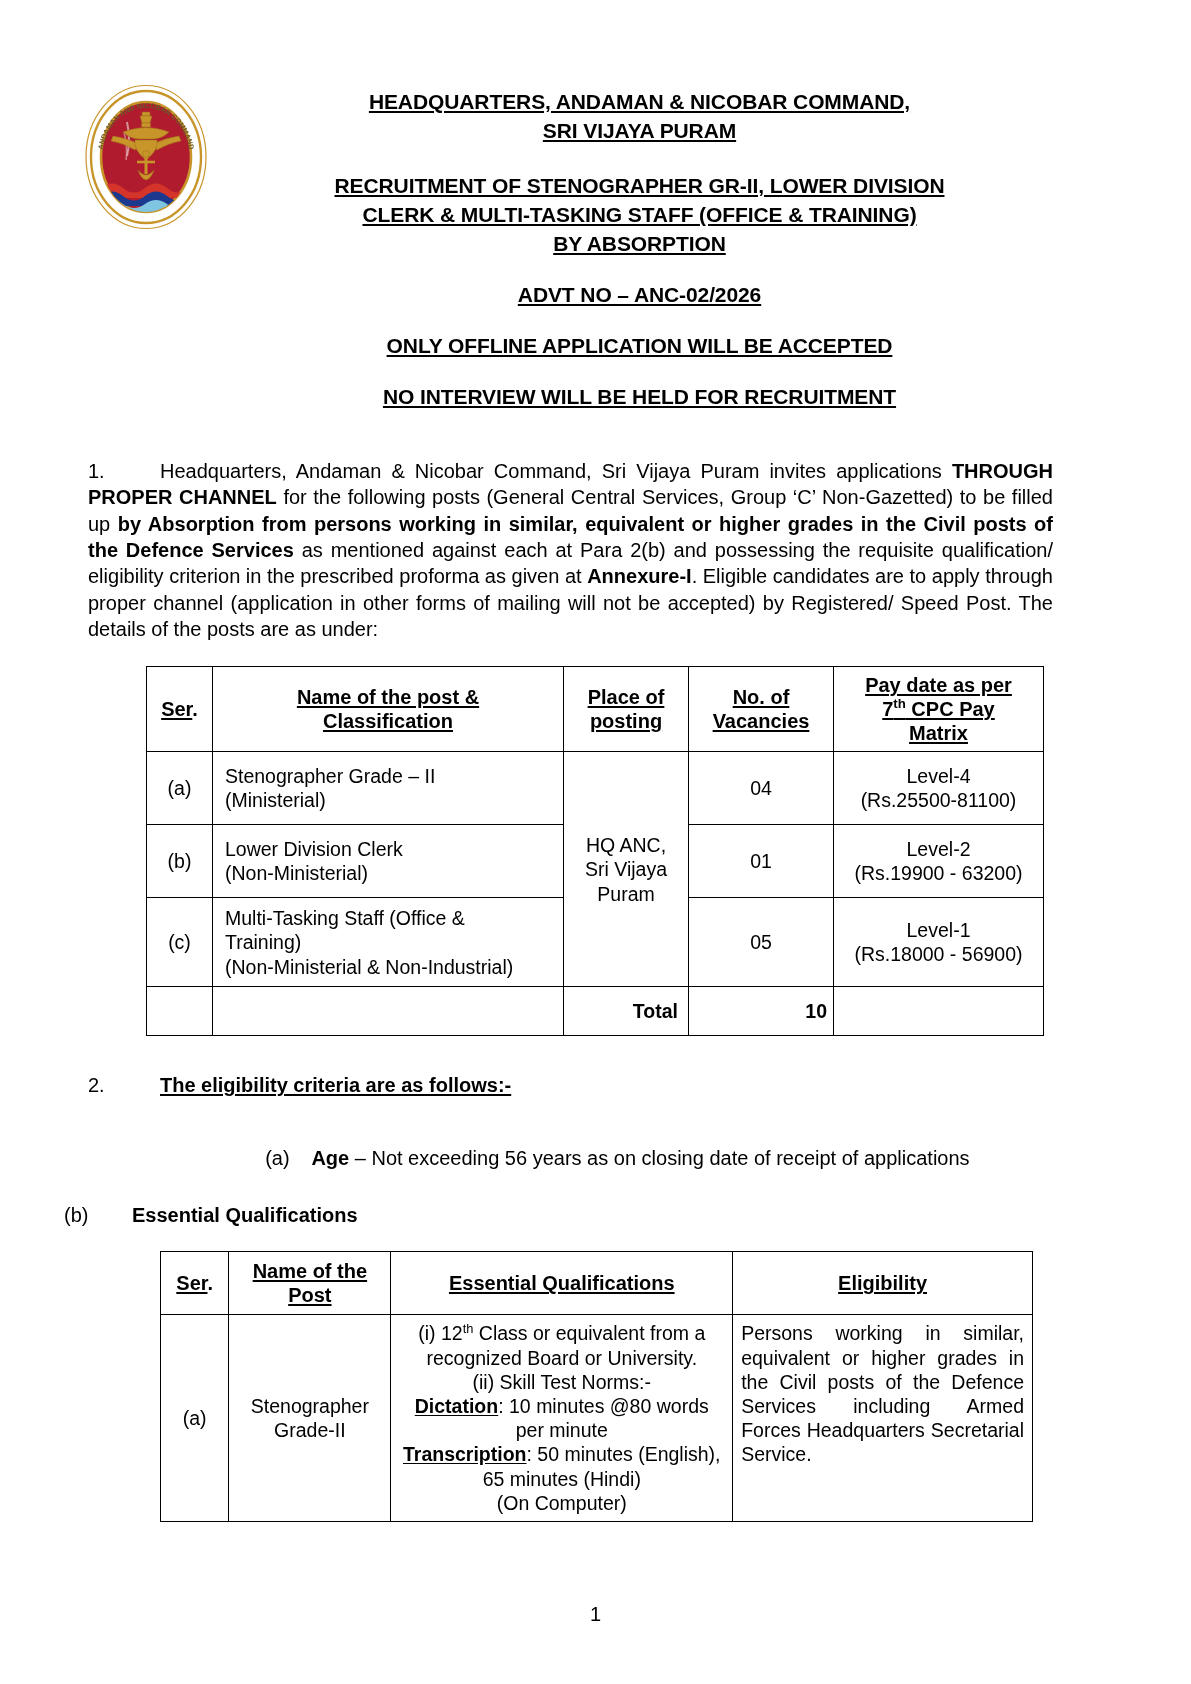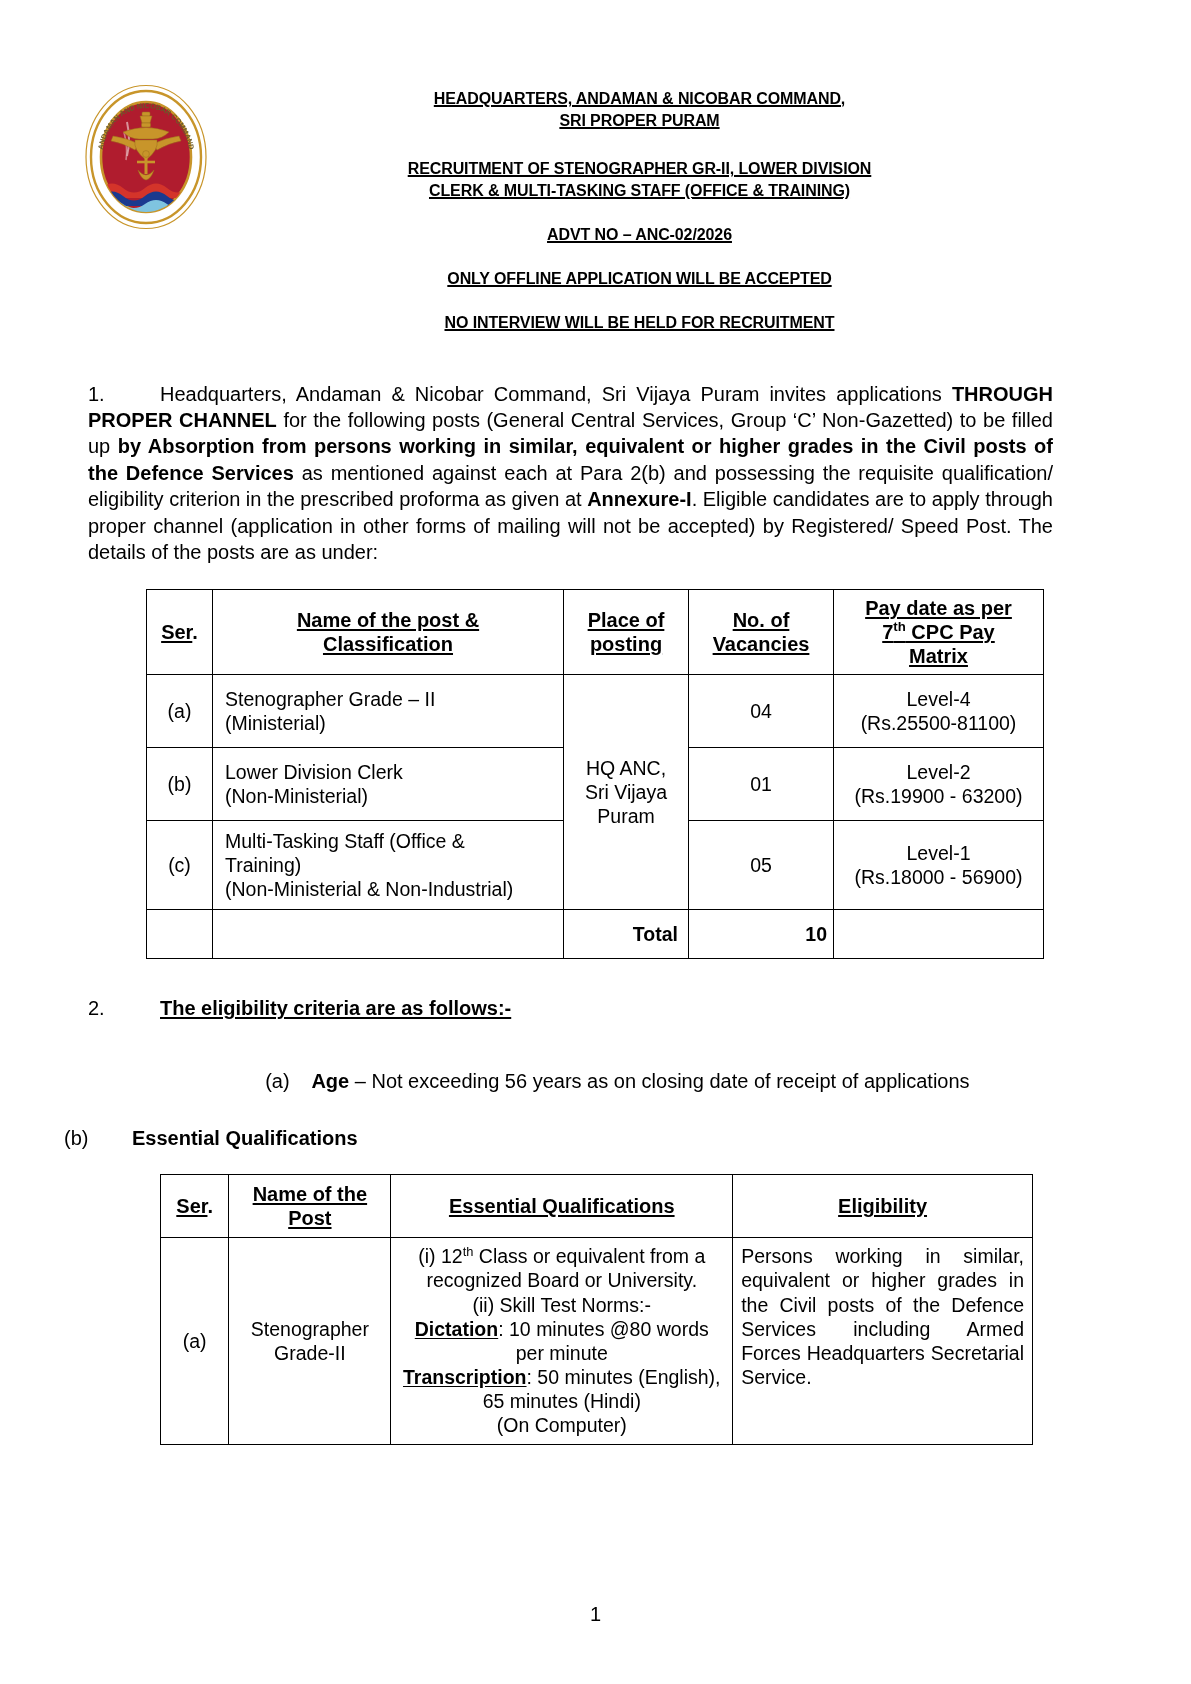--- a/index.html
+++ b/index.html
@@ -35,25 +35,24 @@
     width: 126px;
     height: 146px;
   }
   .header-text {
     margin-left: 228px;
     margin-right: 140px;
     text-align: center;
   }
   .hdr-line {
     font-weight: bold;
-    font-size: 16px;
+    font-size: 21px;
     letter-spacing: -0.1px;
     line-height: 1.38;
     white-space: nowrap;
-    text-decoration: underline;
   }
   .u { text-decoration: underline; text-underline-offset: 2px; }
   .gap-sm { height: 22px; }
   .gap-md { height: 26px; }
 
   
   .para {
     margin: 0 138px 0 88px;
     text-align: justify;
     font-size: 20px;
@@ -191,24 +190,25 @@
           <path id="crestArc" d="M19 76 a44 52 0 0 1 88 0" fill="none"></path>
           <text>
             <textPath href="#crestArc" startOffset="50%" text-anchor="middle">ANDAMAN AND NICOBAR COMMAND</textPath>
           </text>
         </g>
       </svg>
     </div>
 
     <div class="header-text">
       <div class="hdr-line"><span class="u">HEADQUARTERS, ANDAMAN &amp; NICOBAR COMMAND,</span></div>
-      <div class="hdr-line"><span class="u">SRI PROPER PURAM</span></div>
+      <div class="hdr-line"><span class="u">SRI VIJAYA PURAM</span></div>
       <div class="gap-md"></div>
       <div class="hdr-line"><span class="u">RECRUITMENT OF STENOGRAPHER GR-II, LOWER DIVISION</span></div>
       <div class="hdr-line"><span class="u">CLERK &amp; MULTI-TASKING STAFF (OFFICE &amp; TRAINING)</span></div>
+      <div class="hdr-line"><span class="u">BY ABSORPTION</span></div>
       <div class="gap-sm"></div>
       <div class="hdr-line"><span class="u">ADVT NO – ANC-02/2026</span></div>
       <div class="gap-sm"></div>
       <div class="hdr-line"><span class="u">ONLY OFFLINE APPLICATION WILL BE ACCEPTED</span></div>
       <div class="gap-sm"></div>
       <div class="hdr-line"><span class="u">NO INTERVIEW WILL BE HELD FOR RECRUITMENT</span></div>
     </div>
   </div>
 
   <div class="para para-1">

